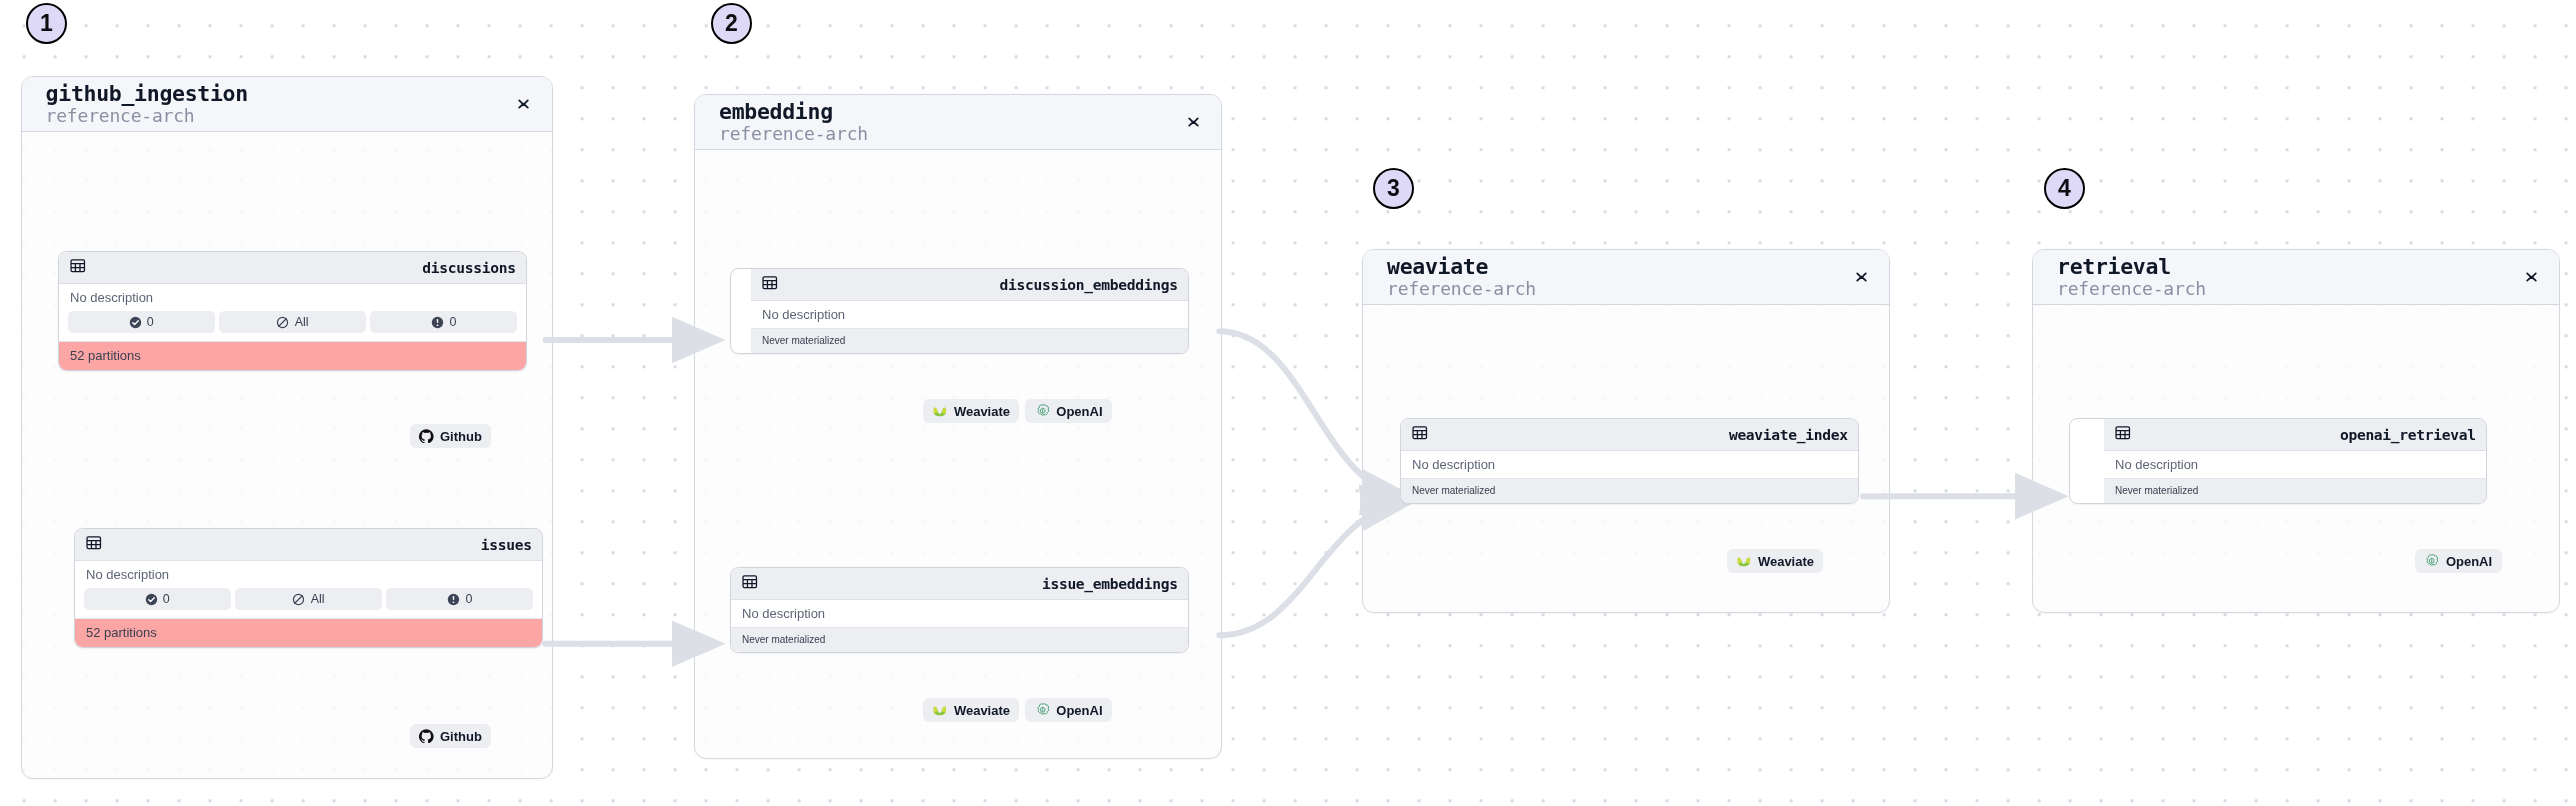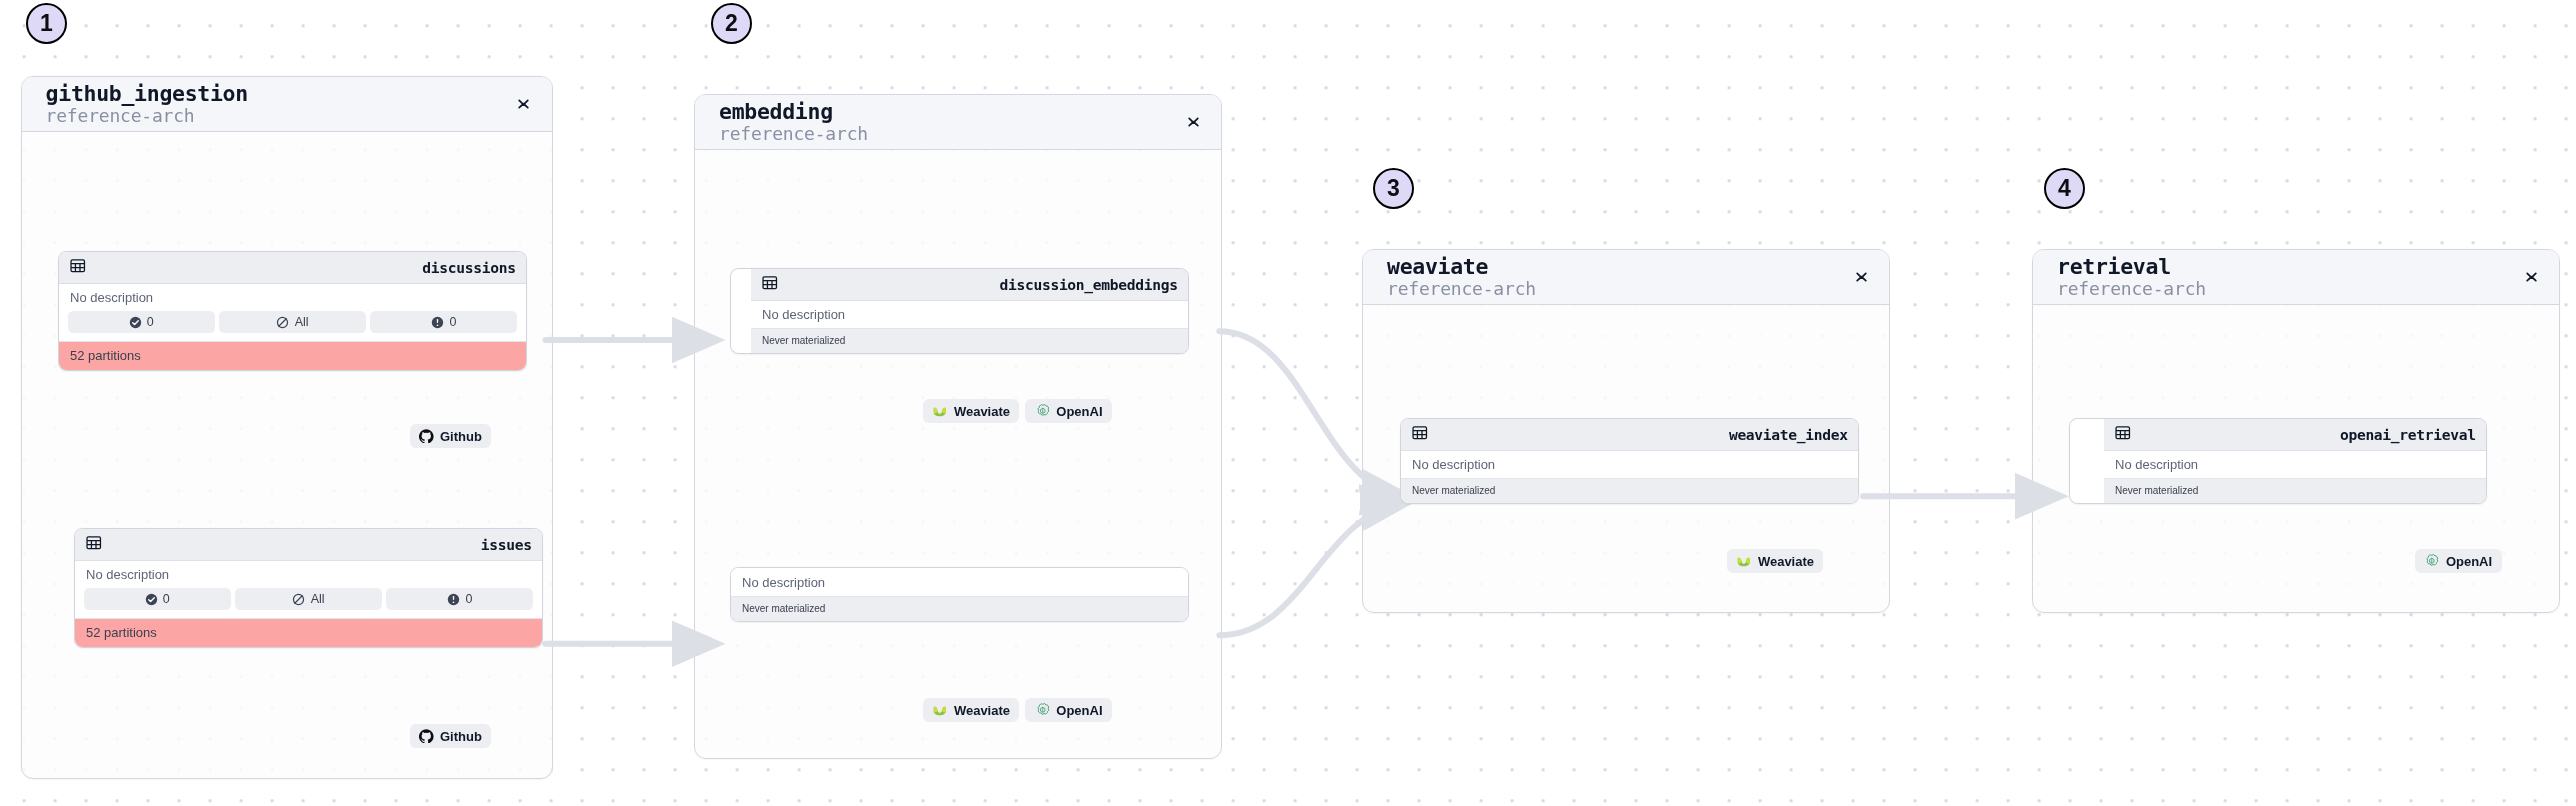--- a/index.html
+++ b/index.html
@@ -368,20 +368,32 @@
         <svg width="15.5" height="15.5" viewBox="0 0 24 24">
           <path fill="none" stroke="#3f9e6e" stroke-width="1.5" d="M12 3.4a3.4 3.4 0 0 1 5.1 1.1 3.4 3.4 0 0 1 3.3 5.2 3.4 3.4 0 0 1-1.2 5.1 3.4 3.4 0 0 1-5.1 3.1 3.4 3.4 0 0 1-5.2-1.1 3.4 3.4 0 0 1-3.3-5.2 3.4 3.4 0 0 1 1.2-5.1A3.4 3.4 0 0 1 12 3.4z"></path>
           <path fill="none" stroke="#3f9e6e" stroke-width="1.3" d="M12 8.1v7.6M8.6 10v4.1l3.4 2 3.4-2V10l-3.4-2z"></path>
         </svg>
       </span>
       <span>OpenAI</span>
     </div>
   </div>
 
   <div class="asset" style="left:730px; top:567px; width:459px;">
+    <div class="asset-head">
+      <span>
+        <svg width="15.5" height="15.5" viewBox="0 0 18 18">
+          <rect x="1.2" y="2.2" width="15.6" height="13.6" rx="1.6" fill="none" stroke="#101828" stroke-width="1.5"></rect>
+          <line x1="1.2" y1="6.6" x2="16.8" y2="6.6" stroke="#101828" stroke-width="1.5"></line>
+          <line x1="1.2" y1="11.2" x2="16.8" y2="11.2" stroke="#101828" stroke-width="1.5"></line>
+          <line x1="6.3" y1="6.6" x2="6.3" y2="15.8" stroke="#101828" stroke-width="1.5"></line>
+          <line x1="11.6" y1="6.6" x2="11.6" y2="15.8" stroke="#101828" stroke-width="1.5"></line>
+        </svg>
+      </span>
+      <span class="asset-name">issue_embeddings</span>
+    </div>
     <div class="asset-desc">No description</div>
     <div class="asset-status">Never materialized</div>
   </div>
 
   <div class="tag-row" style="left:923px; top:698px;">
     <div class="tag">
       <span>
         <svg width="15.5" height="15.5" viewBox="0 0 18 18">
           <path d="M2 6 C3.4 5 5 5.6 5.6 7.2 L6.8 10.6 C7.3 11.9 8.1 12.4 9 12.4 C9.9 12.4 10.7 11.9 11.2 10.6 L12.4 7.2 C13 5.6 14.6 5 16 6 L16 10.6 C16 13.4 12.9 15.3 9 15.3 C5.1 15.3 2 13.4 2 10.6 Z" fill="#8ac53e"></path>
           <path d="M2 6 C3.4 5 5 5.6 5.6 7.2 L6.6 10 C6 11.6 4.2 12.6 2 12.2 Z" fill="#cddc39"></path>

